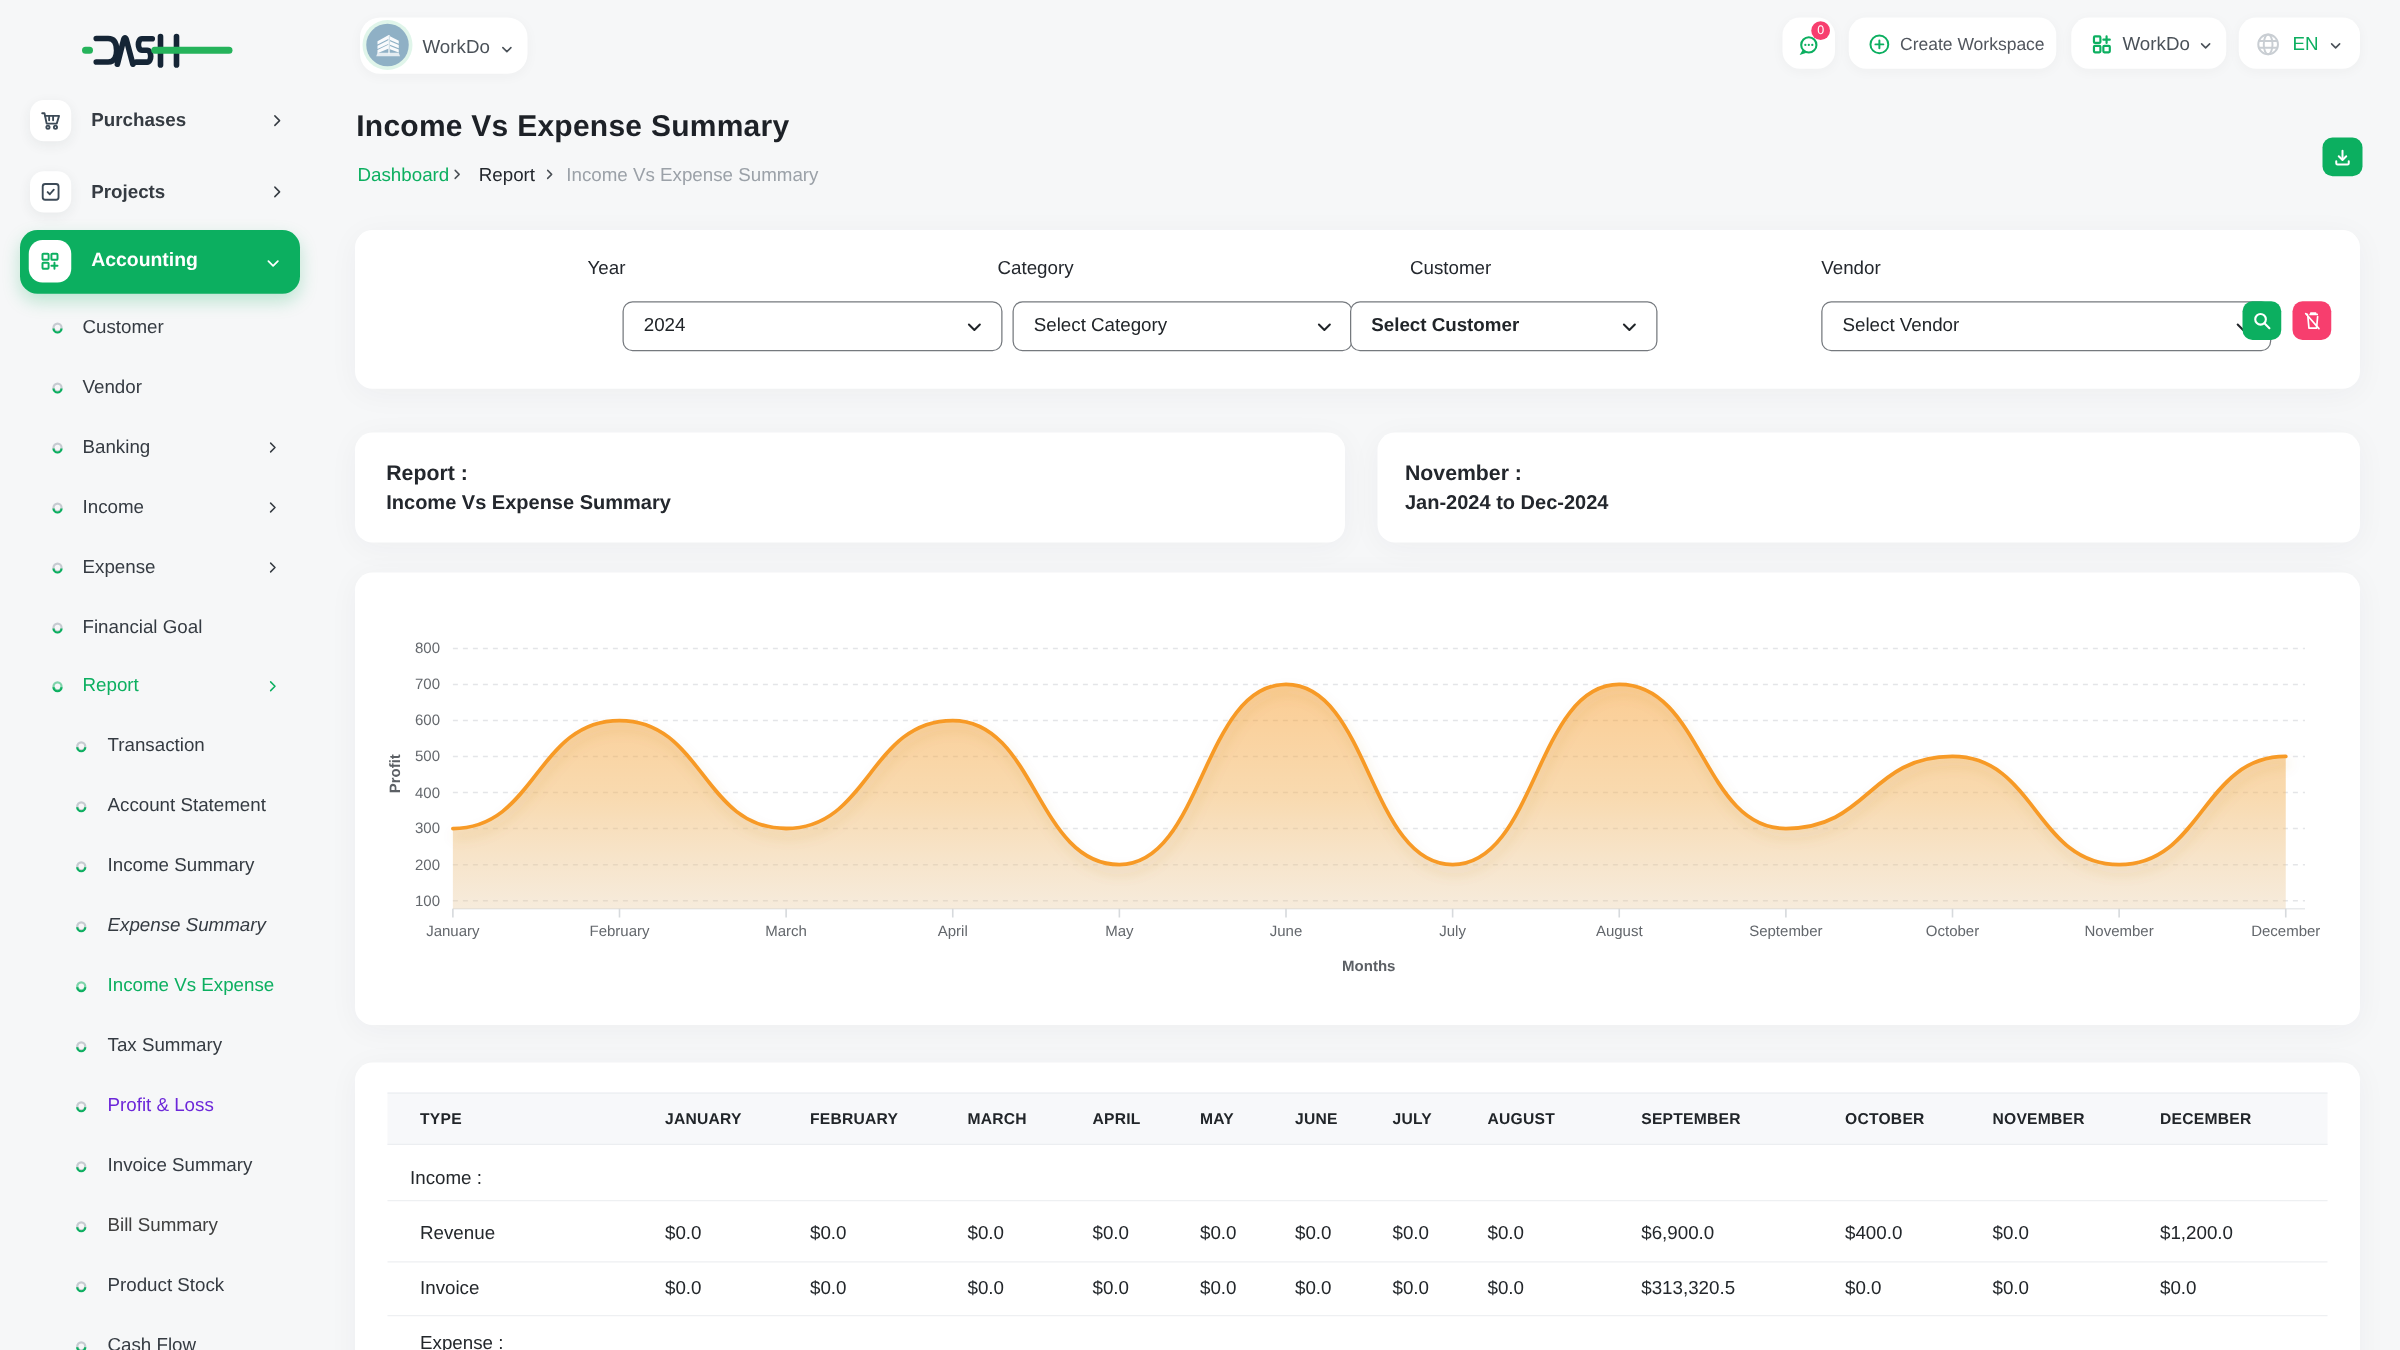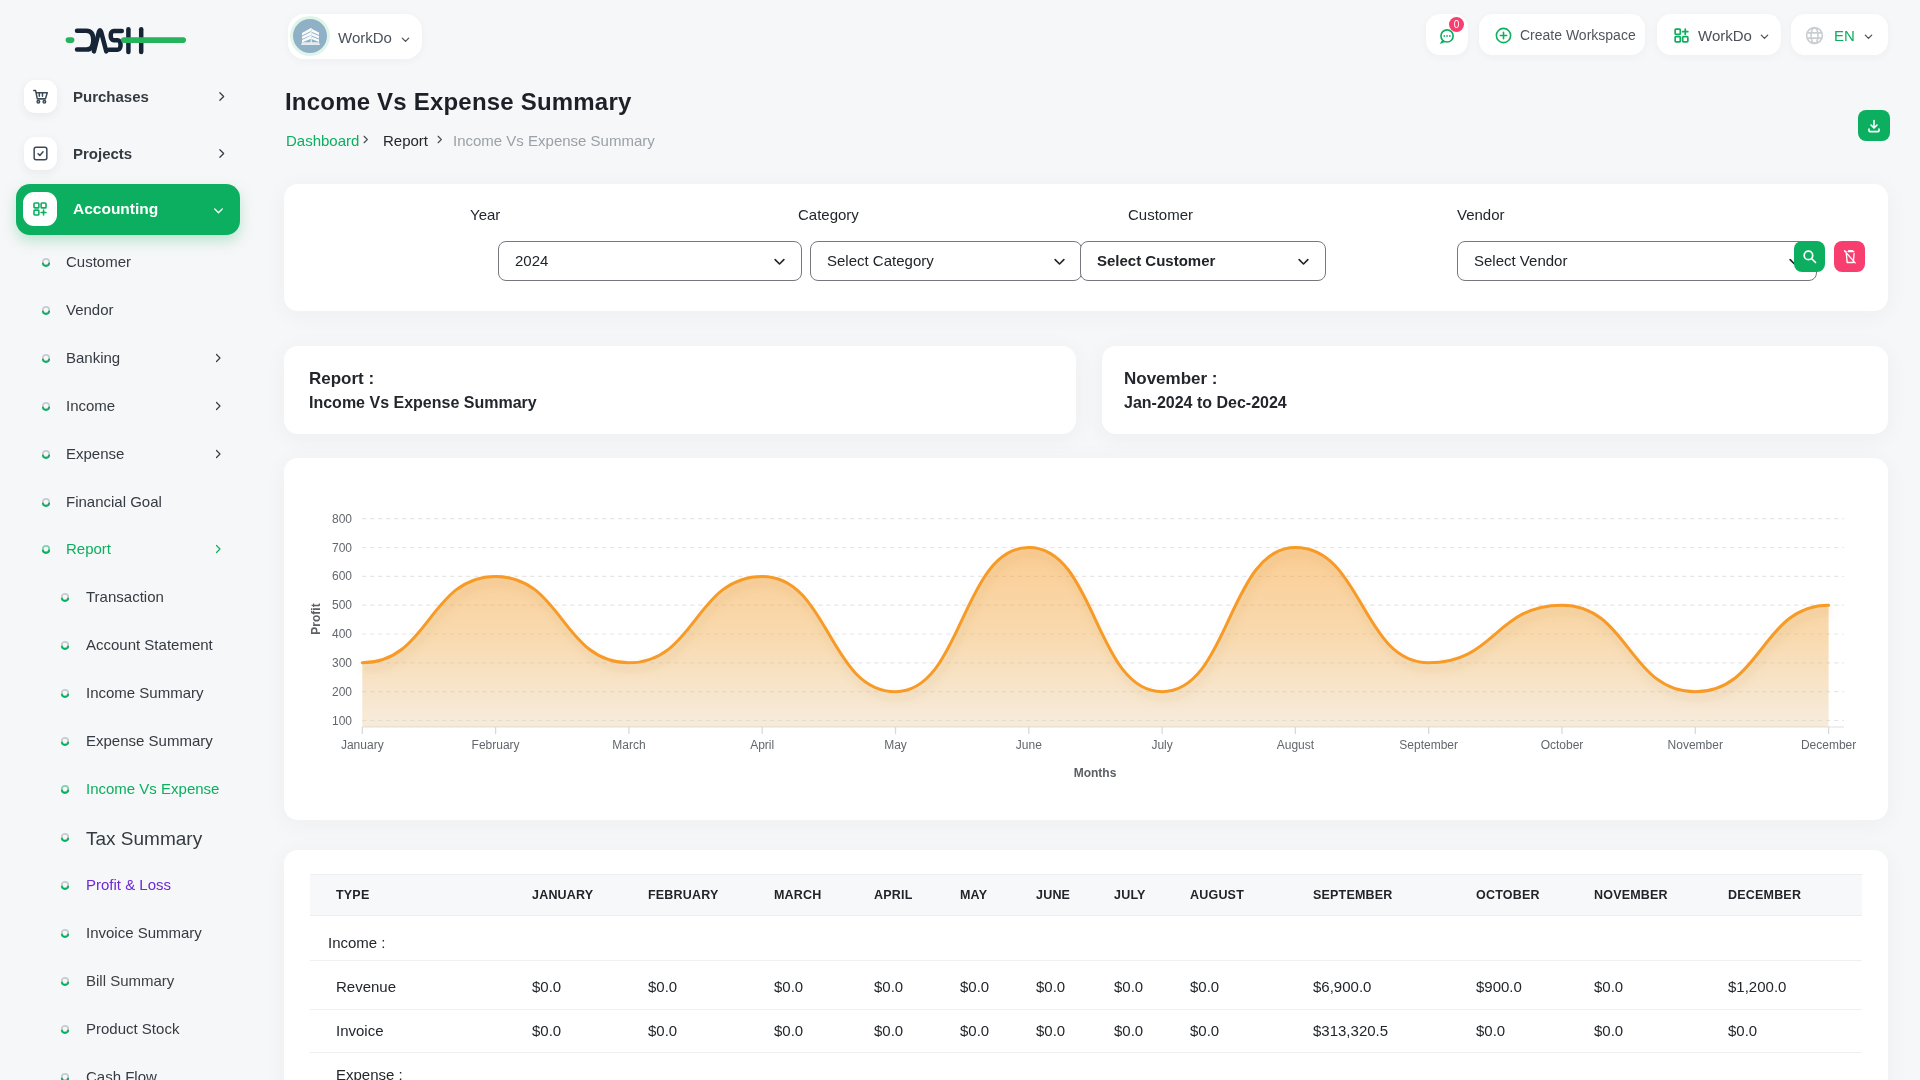--- a/index.html
+++ b/index.html
@@ -131,31 +131,31 @@
 <div class="abs" style="left:86px;top:636px;font-size:15px;color:#353b42;">Account Statement</div>
 <svg class="abs" style="left:60px;top:688px;" width="10" height="10" viewBox="0 0 10 10">
       <circle cx="5" cy="5" r="3.2" fill="none" stroke="#c6cbd1" stroke-width="1.8"></circle>
       <path d="M1.8,5.8 A3.2,3.2 0 0 0 8.2,5.8" fill="none" stroke="#0caf60" stroke-width="1.8"></path>
     </svg>
 <div class="abs" style="left:86px;top:684px;font-size:15px;color:#353b42;">Income Summary</div>
 <svg class="abs" style="left:60px;top:736px;" width="10" height="10" viewBox="0 0 10 10">
       <circle cx="5" cy="5" r="3.2" fill="none" stroke="#c6cbd1" stroke-width="1.8"></circle>
       <path d="M1.8,5.8 A3.2,3.2 0 0 0 8.2,5.8" fill="none" stroke="#0caf60" stroke-width="1.8"></path>
     </svg>
-<div class="abs" style="left:86px;top:732px;font-size:15px;color:#353b42;">Expense Summary</div>
+<div class="abs" style="left:86px;top:732px;font-size:15px;color:#353b42;font-style:italic;">Expense Summary</div>
 <svg class="abs" style="left:60px;top:784px;" width="10" height="10" viewBox="0 0 10 10">
       <circle cx="5" cy="5" r="3.2" fill="none" stroke="#7fd3ab" stroke-width="1.8"></circle>
       <path d="M1.8,5.8 A3.2,3.2 0 0 0 8.2,5.8" fill="none" stroke="#0caf60" stroke-width="1.8"></path>
     </svg>
 <div class="abs" style="left:86px;top:780px;font-size:15px;color:#0caf60;">Income Vs Expense</div>
 <svg class="abs" style="left:60px;top:832px;" width="10" height="10" viewBox="0 0 10 10">
       <circle cx="5" cy="5" r="3.2" fill="none" stroke="#c6cbd1" stroke-width="1.8"></circle>
       <path d="M1.8,5.8 A3.2,3.2 0 0 0 8.2,5.8" fill="none" stroke="#0caf60" stroke-width="1.8"></path>
     </svg>
-<div class="abs" style="left:86px;top:828px;font-size:19px;color:#353b42;">Tax Summary</div>
+<div class="abs" style="left:86px;top:828px;font-size:15px;color:#353b42;">Tax Summary</div>
 <svg class="abs" style="left:60px;top:880px;" width="10" height="10" viewBox="0 0 10 10">
       <circle cx="5" cy="5" r="3.2" fill="none" stroke="#c6cbd1" stroke-width="1.8"></circle>
       <path d="M1.8,5.8 A3.2,3.2 0 0 0 8.2,5.8" fill="none" stroke="#0caf60" stroke-width="1.8"></path>
     </svg>
 <div class="abs" style="left:86px;top:876px;font-size:15px;color:#6d28d9;">Profit &amp; Loss</div>
 <svg class="abs" style="left:60px;top:928px;" width="10" height="10" viewBox="0 0 10 10">
       <circle cx="5" cy="5" r="3.2" fill="none" stroke="#c6cbd1" stroke-width="1.8"></circle>
       <path d="M1.8,5.8 A3.2,3.2 0 0 0 8.2,5.8" fill="none" stroke="#0caf60" stroke-width="1.8"></path>
     </svg>
 <div class="abs" style="left:86px;top:924px;font-size:15px;color:#353b42;">Invoice Summary</div>
@@ -387,21 +387,21 @@
 <div class="abs" style="left:336px;top:978px;font-size:15px;color:#23272b;">Revenue</div>
 <div class="abs" style="left:532px;top:978px;font-size:15px;color:#23272b;">$0.0</div>
 <div class="abs" style="left:648px;top:978px;font-size:15px;color:#23272b;">$0.0</div>
 <div class="abs" style="left:774px;top:978px;font-size:15px;color:#23272b;">$0.0</div>
 <div class="abs" style="left:874px;top:978px;font-size:15px;color:#23272b;">$0.0</div>
 <div class="abs" style="left:960px;top:978px;font-size:15px;color:#23272b;">$0.0</div>
 <div class="abs" style="left:1036px;top:978px;font-size:15px;color:#23272b;">$0.0</div>
 <div class="abs" style="left:1114px;top:978px;font-size:15px;color:#23272b;">$0.0</div>
 <div class="abs" style="left:1190px;top:978px;font-size:15px;color:#23272b;">$0.0</div>
 <div class="abs" style="left:1313px;top:978px;font-size:15px;color:#23272b;">$6,900.0</div>
-<div class="abs" style="left:1476px;top:978px;font-size:15px;color:#23272b;">$900.0</div>
+<div class="abs" style="left:1476px;top:978px;font-size:15px;color:#23272b;">$400.0</div>
 <div class="abs" style="left:1594px;top:978px;font-size:15px;color:#23272b;">$0.0</div>
 <div class="abs" style="left:1728px;top:978px;font-size:15px;color:#23272b;">$1,200.0</div>
 <div class="abs" style="left:310px;top:1009px;width:1552px;height:1px;background:#eef0f2;"></div>
 <div class="abs" style="left:336px;top:1022px;font-size:15px;color:#23272b;">Invoice</div>
 <div class="abs" style="left:532px;top:1022px;font-size:15px;color:#23272b;">$0.0</div>
 <div class="abs" style="left:648px;top:1022px;font-size:15px;color:#23272b;">$0.0</div>
 <div class="abs" style="left:774px;top:1022px;font-size:15px;color:#23272b;">$0.0</div>
 <div class="abs" style="left:874px;top:1022px;font-size:15px;color:#23272b;">$0.0</div>
 <div class="abs" style="left:960px;top:1022px;font-size:15px;color:#23272b;">$0.0</div>
 <div class="abs" style="left:1036px;top:1022px;font-size:15px;color:#23272b;">$0.0</div>

